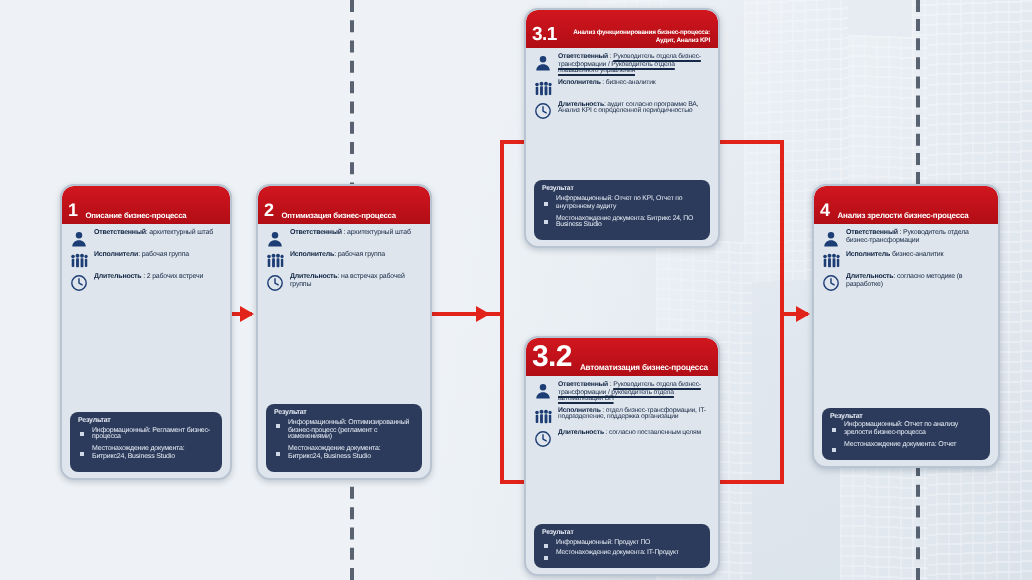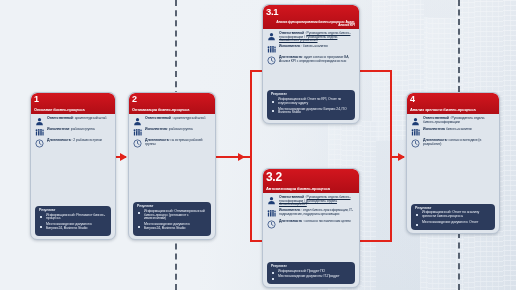--- a/index.html
+++ b/index.html
@@ -45,22 +45,22 @@
   .arrow-head{position:absolute;width:0;height:0;
      border-top:4.5px solid transparent;border-bottom:4.5px solid transparent;
      border-left:7px solid #e2231a;}
   .dash-v{position:absolute;width:0;border-left:2px dashed #3f4a5a;opacity:.85;}
 
   
   .card{position:absolute;background:#dfe5ec;border:1px solid #b9c4d2;
         border-radius:7px;box-shadow:0 1px 3px rgba(20,35,60,.22);
         overflow:hidden;display:flex;flex-direction:column;}
   .card-head{position:relative;background:linear-gradient(180deg,#d2161e 0%,#b10d16 100%);
-     color:#fff;border-radius:6px 6px 0 0;display:flex;align-items:flex-start;
-     gap:4px;padding:2px 4px 2px 3px;min-height:15px;flex-direction:column;}
+     color:#fff;border-radius:6px 6px 0 0;display:flex;align-items:flex-end;
+     gap:4px;padding:2px 4px 2px 3px;min-height:15px;}
   .card-num{font-weight:bold;line-height:1;flex:0 0 auto;letter-spacing:-.3px;}
   .card-title{font-weight:bold;line-height:1.04;letter-spacing:-.1px;}
 
   .card-body{flex:1 1 auto;padding:3px 4px 3px 4px;display:flex;
              flex-direction:column;gap:2px;}
   .row{display:flex;gap:3px;align-items:flex-start;}
   .ico{flex:0 0 auto;display:flex;align-items:flex-start;justify-content:center;
        color:#1d3d75;}
   .row-txt{color:#162a47;line-height:1.06;letter-spacing:-.1px;}
   .row-txt b{color:#0f2444;}
@@ -78,21 +78,21 @@
   #card1{left:30px;top:92px;width:84px;height:146px;font-size:3.5px;}
   #card1 .card-num{font-size:9px;}
   #card1 .card-title{font-size:3.9px;}
   #card2{left:128px;top:92px;width:86px;height:146px;font-size:3.5px;}
   #card2 .card-num{font-size:9px;}
   #card2 .card-title{font-size:3.9px;}
   #card31{left:262px;top:4px;width:96px;height:118px;font-size:3.4px;}
   #card31 .card-num{font-size:9.5px;}
   #card31 .card-title{font-size:3.2px;text-align:right;flex:1;}
   #card32{left:262px;top:168px;width:96px;height:118px;font-size:3.4px;}
-  #card32 .card-num{font-size:12px;}
+  #card32 .card-num{font-size:15px;}
   #card32 .card-title{font-size:4.1px;}
   #card4{left:406px;top:92px;width:92px;height:140px;font-size:3.5px;}
   #card4 .card-num{font-size:9px;}
   #card4 .card-title{font-size:4px;}
 </style>
 </head>
 <body>
 
 <div id="stage">
 

